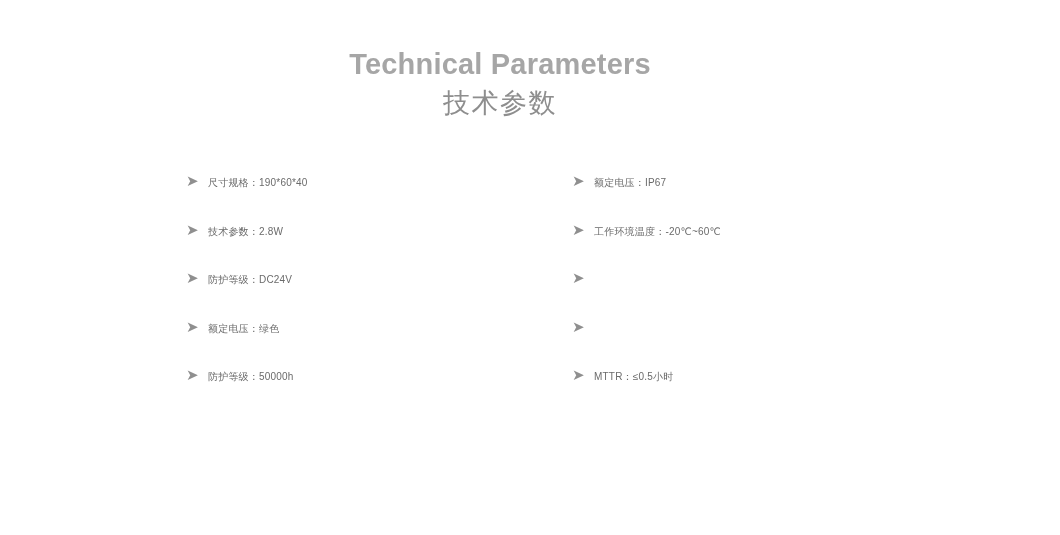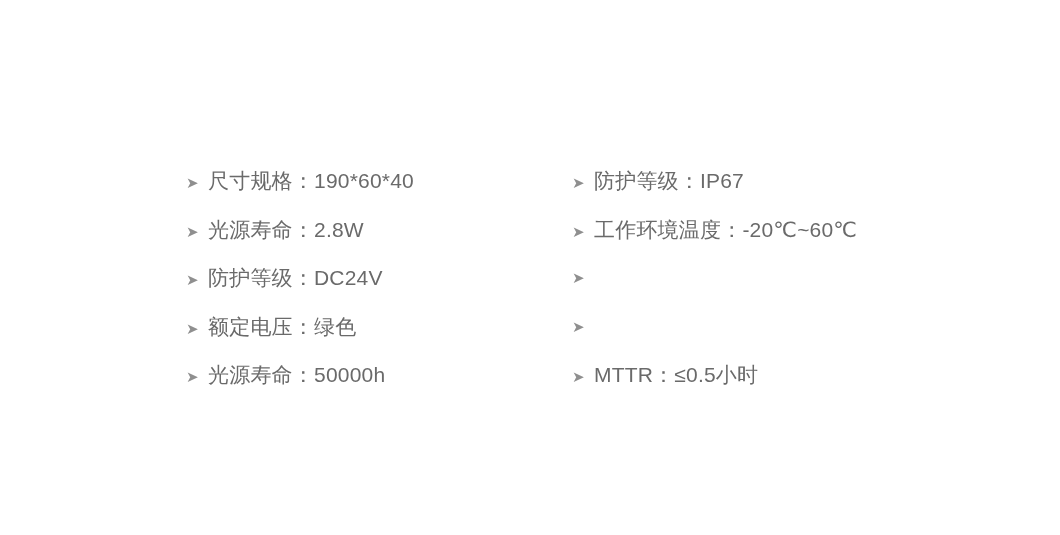--- a/index.html
+++ b/index.html
@@ -79,68 +79,72 @@
 
   .bullet-icon {
     flex: 0 0 auto;
     width: 22px;
     font-size: 15px;
     line-height: 18px;
     color: #8f8f8f;
   }
 
   .spec-text {
-    font-size: 21px;
+    font-size: 10px;
     line-height: 18px;
     color: #6a6a6a;
     letter-spacing: 0.2px;
   }
 </style>
 </head>
 <body>
 
 <div class="page">
 
+  <div class="heading">
+    <div class="title-en">Technical Parameters</div>
+    <div class="title-cn">技术参数</div>
+  </div>
 
   <div class="specs">
 
     <div class="spec-column left">
 
       <div class="spec-item">
         <span class="bullet-icon">➤</span>
         <span class="spec-text">尺寸规格：190*60*40</span>
       </div>
 
       <div class="spec-item">
         <span class="bullet-icon">➤</span>
-        <span class="spec-text">光源寿命：2.8W</span>
+        <span class="spec-text">技术参数：2.8W</span>
       </div>
 
       <div class="spec-item">
         <span class="bullet-icon">➤</span>
         <span class="spec-text">防护等级：DC24V</span>
       </div>
 
       <div class="spec-item">
         <span class="bullet-icon">➤</span>
         <span class="spec-text">额定电压：绿色</span>
       </div>
 
       <div class="spec-item">
         <span class="bullet-icon">➤</span>
-        <span class="spec-text">光源寿命：50000h</span>
+        <span class="spec-text">防护等级：50000h</span>
       </div>
 
     </div>
 
     <div class="spec-column right">
 
       <div class="spec-item">
         <span class="bullet-icon">➤</span>
-        <span class="spec-text">防护等级：IP67</span>
+        <span class="spec-text">额定电压：IP67</span>
       </div>
 
       <div class="spec-item">
         <span class="bullet-icon">➤</span>
         <span class="spec-text">工作环境温度：-20℃~60℃</span>
       </div>
 
       <div class="spec-item">
         <span class="bullet-icon">➤</span>
       </div>

